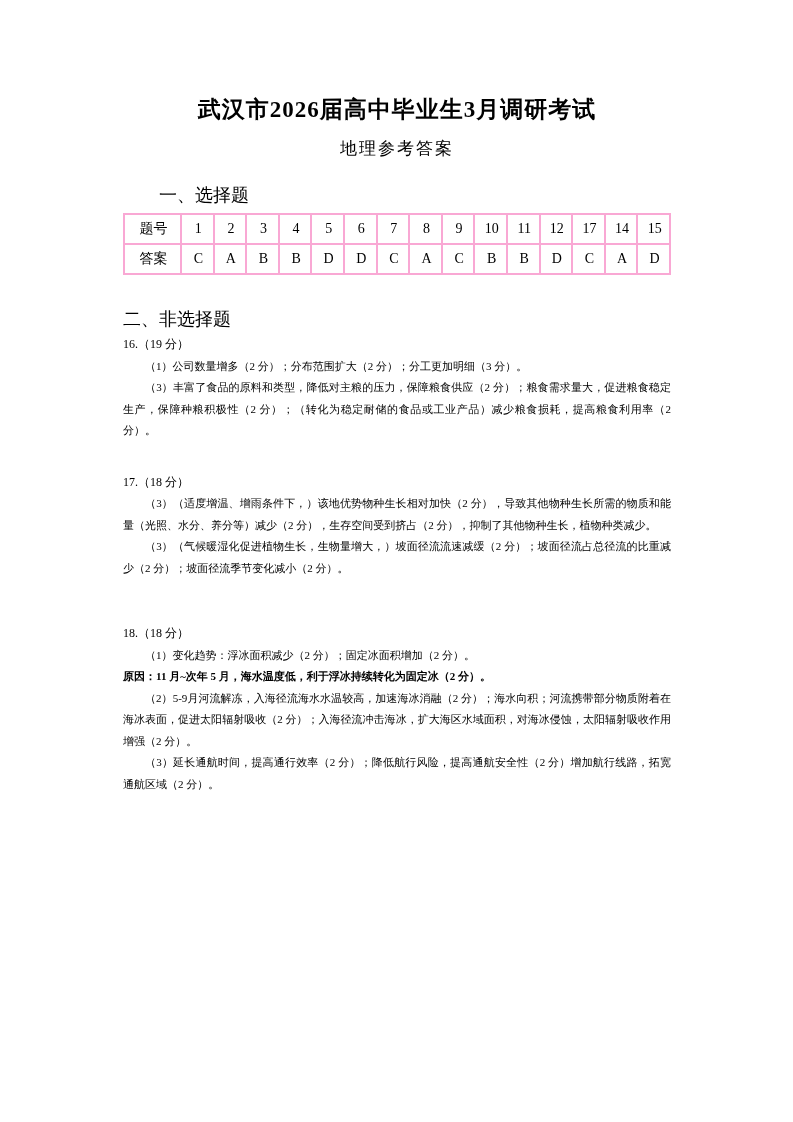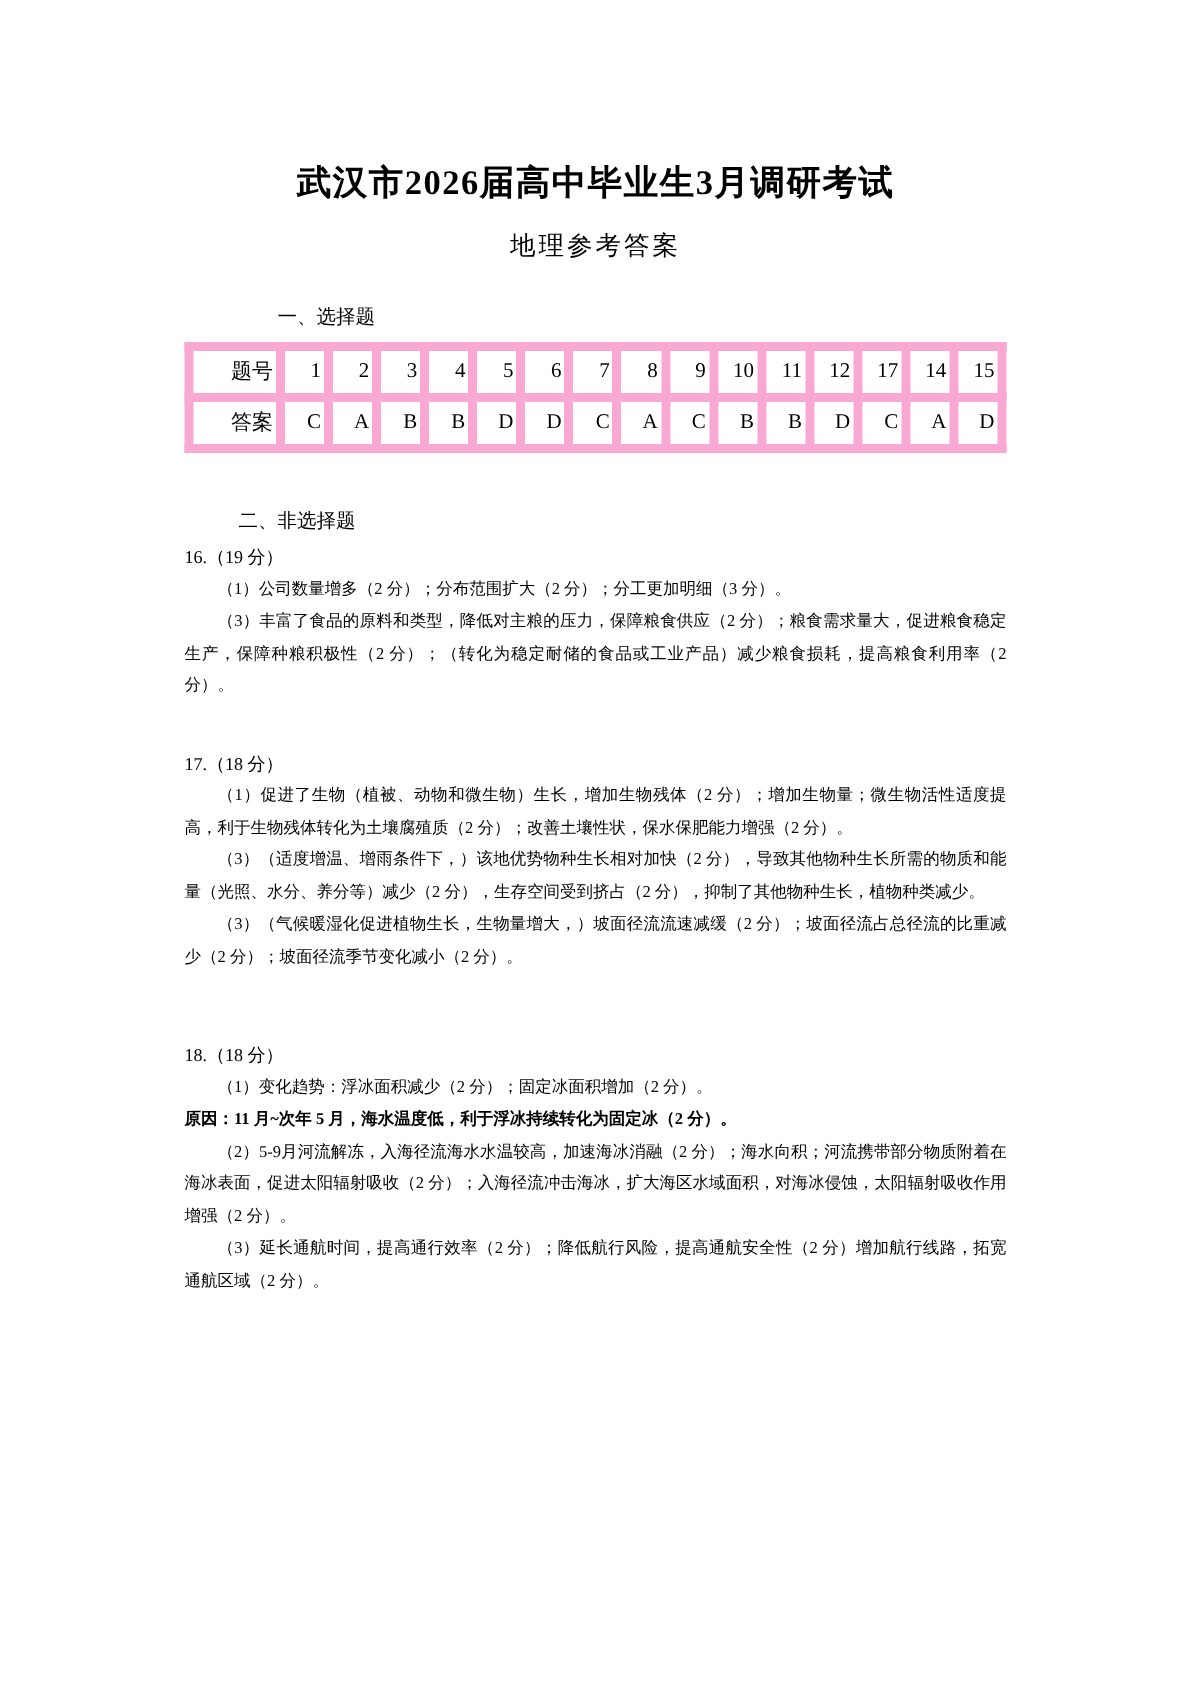--- a/index.html
+++ b/index.html
@@ -12,56 +12,55 @@
     width: 793px;
     height: 1122px;
     background: #ffffff;
     color: #000000;
     font-family: "Liberation Serif", "DejaVu Serif", serif;
     padding: 92px 122px 0 123px;
     box-sizing: border-box;
     overflow: hidden;
   }
   .doc-title {
-    margin: 16px;
+    margin: 4px;
     font-size: 23px;
     font-weight: 700;
     text-align: center;
     letter-spacing: 1px;
     line-height: 28px;
   }
   .doc-subtitle {
     margin: 13px 0 0 0;
     font-size: 17px;
     font-weight: 400;
     text-align: center;
     letter-spacing: 2px;
     line-height: 24px;
   }
   .sec-heading {
-    font-size: 13px;
+    font-size: 18px;
     line-height: 21.5px;
     margin-top: 24px;
-    margin-left: 36px;
   }
   .sec-heading.indent { text-indent: 2em; }
   .sec-heading.sec2 { margin-top: 34px; }
   .answer-table {
     width: 100%;
     border-collapse: collapse;
     table-layout: fixed;
     margin-top: 6px;
     font-size: 14px;
   }
   .answer-table td {
-    border: 6px solid #f9a8d4;
+    border: 2px solid #f9a8d4;
     height: 26px;
     padding: 1px 2px 1px 4px;
     vertical-align: middle;
-    text-align: right;
+    text-align: center;
     overflow: hidden;
   }
   .answer-table td.label { width: 49px; }
   .question { margin-top: 4px; }
   .question.q17 { margin-top: 30px; }
   .question.q18 { margin-top: 44px; }
   .q-title {
     margin: 0;
     font-size: 12px;
     line-height: 21.5px;
@@ -129,21 +128,20 @@
   <div class="sec-heading sec2">二、非选择题</div>
 
   <div class="question q16">
     <p class="q-title">16.（19 分）</p>
     <p class="para">（1）公司数量增多（2 分）；分布范围扩大（2 分）；分工更加明细（3 分）。</p>
     <p class="para">（3）丰富了食品的原料和类型，降低对主粮的压力，保障粮食供应（2 分）；粮食需求量大，促进粮食稳定生产，保障种粮积极性（2 分）；（转化为稳定耐储的食品或工业产品）减少粮食损耗，提高粮食利用率（2 分）。</p>
   </div>
 
   <div class="question q17">
     <p class="q-title">17.（18 分）</p>
-    <p class="para">（1）促进了生物（植被、动物和微生物）生长，增加生物残体（2 分）；增加生物量；微生物活性适度提高，利于生物残体转化为土壤腐殖质（2 分）；改善土壤性状，保水保肥能力增强（2 分）。</p>
     <p class="para">（3）（适度增温、增雨条件下，）该地优势物种生长相对加快（2 分），导致其他物种生长所需的物质和能量（光照、水分、养分等）减少（2 分），生存空间受到挤占（2 分），抑制了其他物种生长，植物种类减少。</p>
     <p class="para">（3）（气候暖湿化促进植物生长，生物量增大，）坡面径流流速减缓（2 分）；坡面径流占总径流的比重减少（2 分）；坡面径流季节变化减小（2 分）。</p>
   </div>
 
   <div class="question q18">
     <p class="q-title">18.（18 分）</p>
     <p class="para">（1）变化趋势：浮冰面积减少（2 分）；固定冰面积增加（2 分）。</p>
     <p class="para flush">原因：11 月~次年 5 月，海水温度低，利于浮冰持续转化为固定冰（2 分）。</p>
     <p class="para">（2）5-9月河流解冻，入海径流海水水温较高，加速海冰消融（2 分）；海水向积；河流携带部分物质附着在海冰表面，促进太阳辐射吸收（2 分）；入海径流冲击海冰，扩大海区水域面积，对海冰侵蚀，太阳辐射吸收作用增强（2 分）。</p>
     <p class="para">（3）延长通航时间，提高通行效率（2 分）；降低航行风险，提高通航安全性（2 分）增加航行线路，拓宽通航区域（2 分）。</p>

